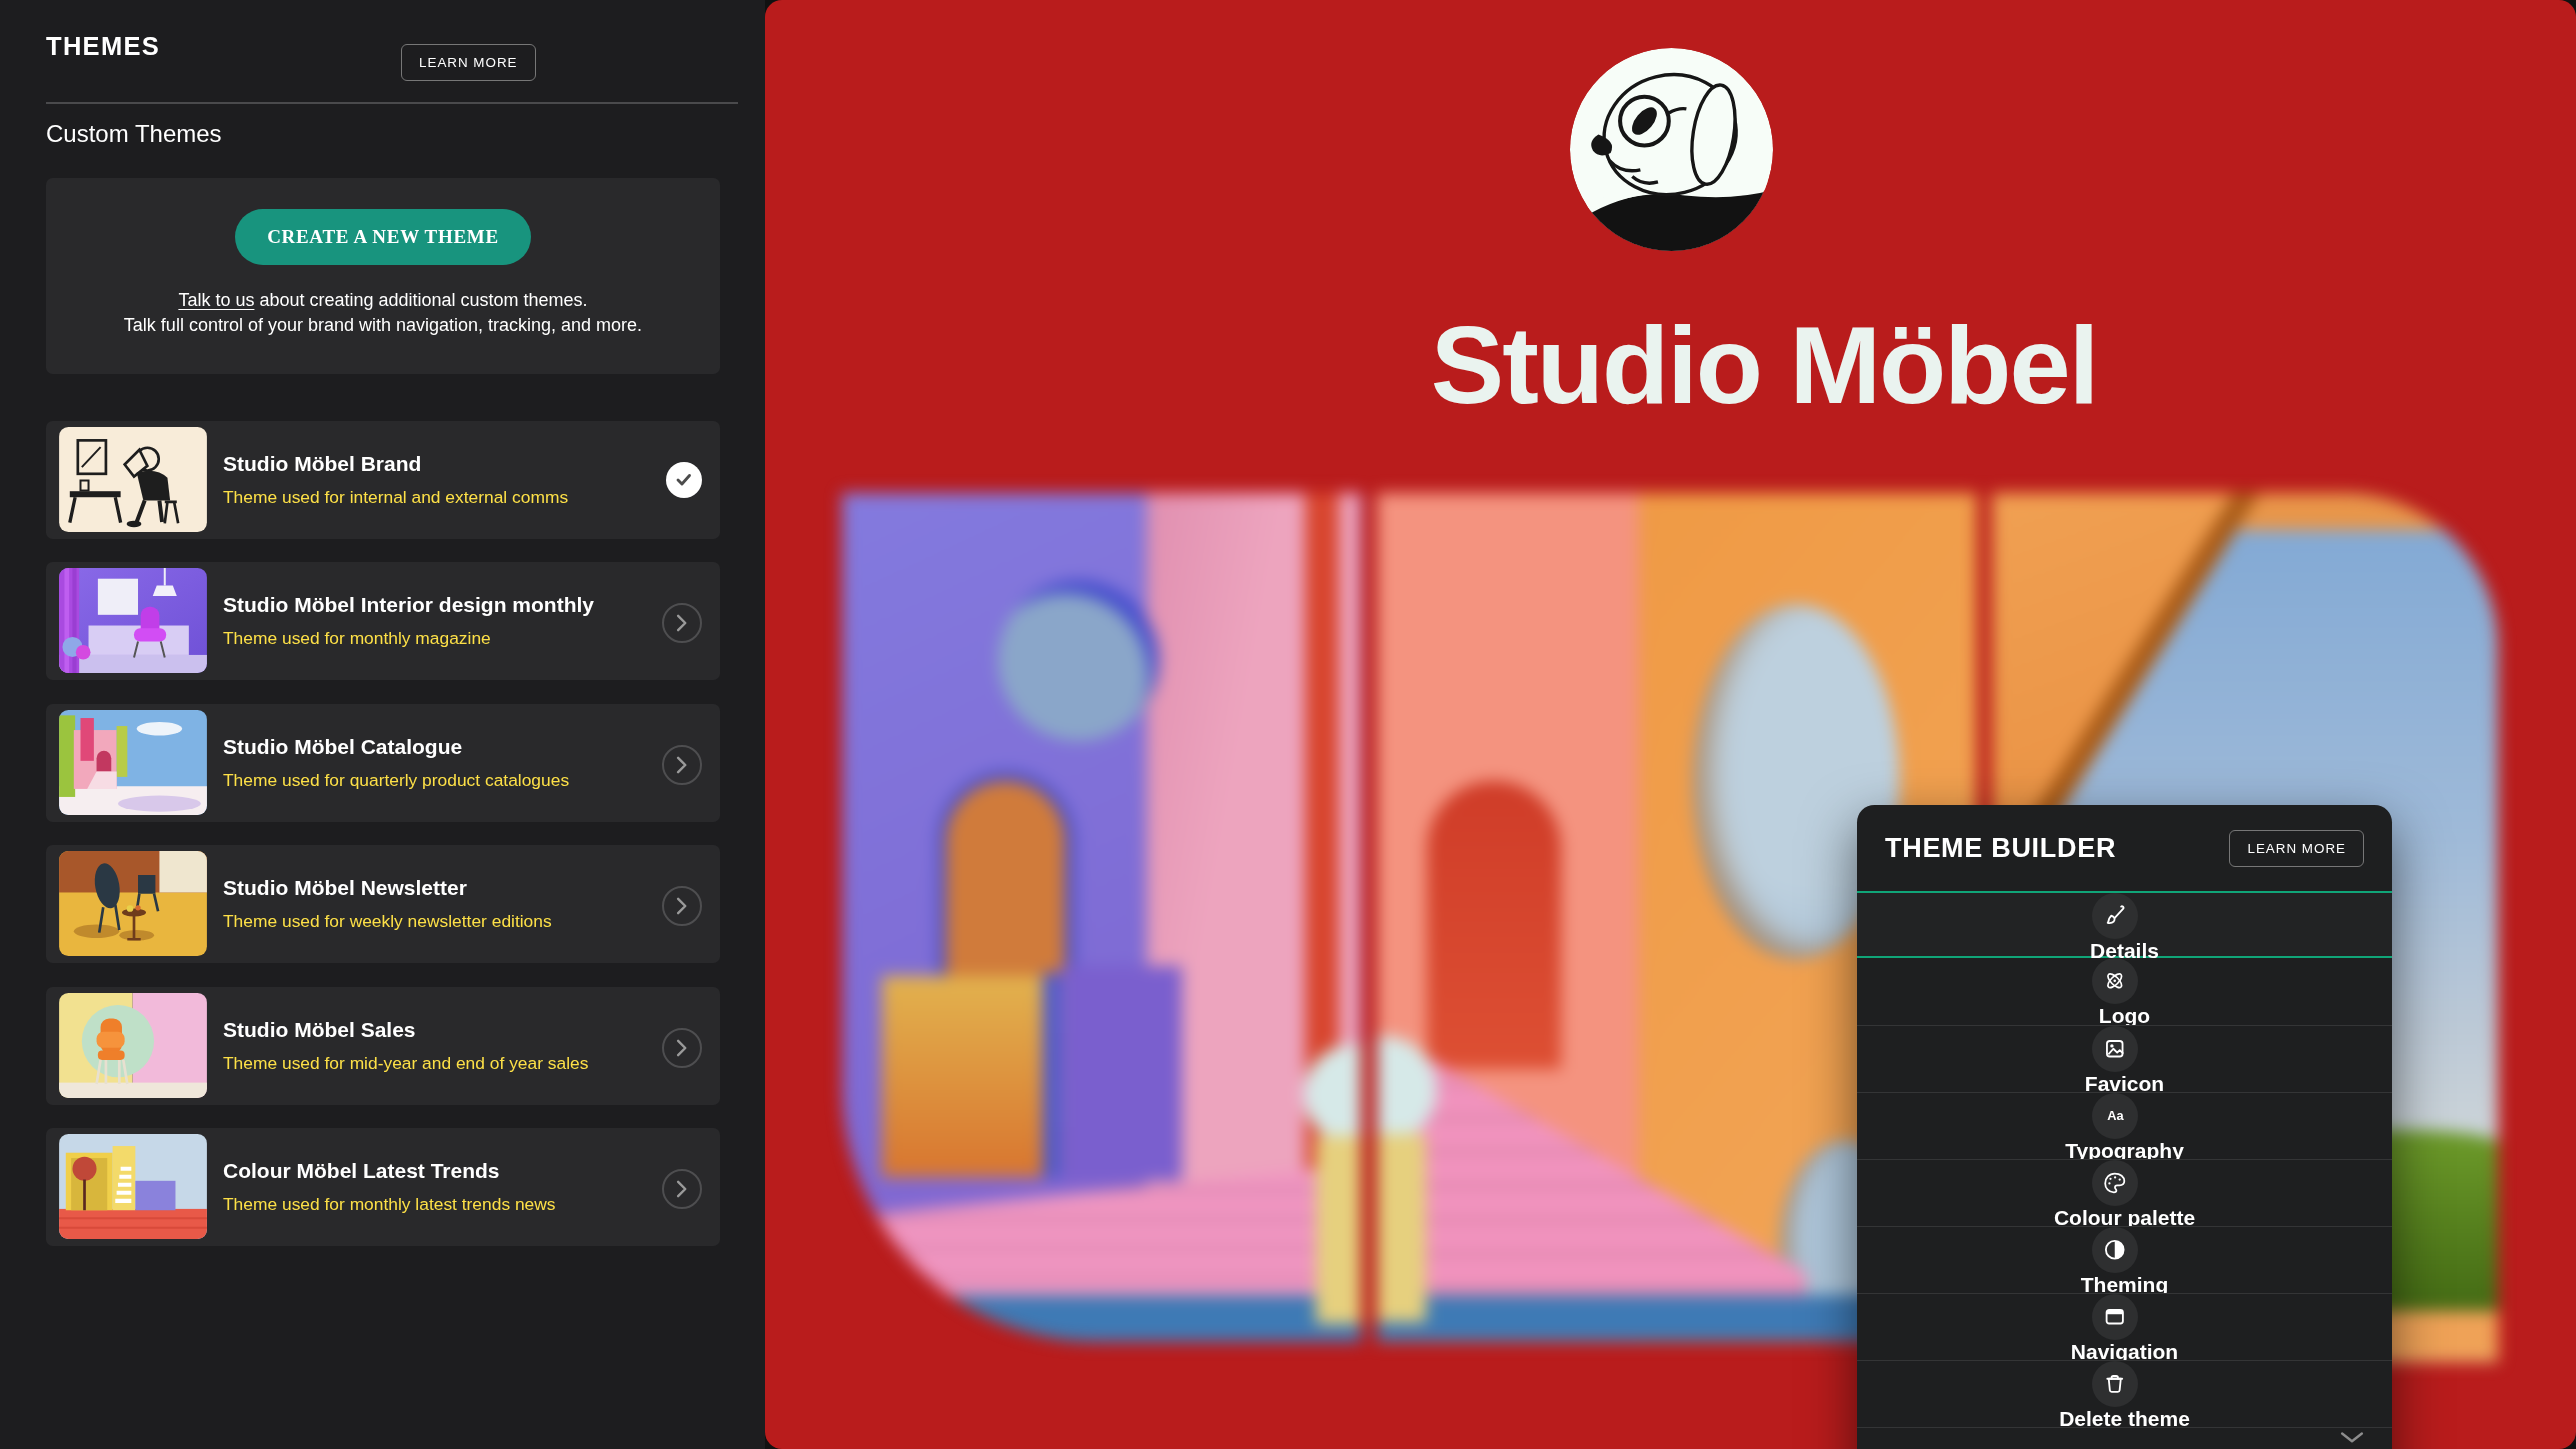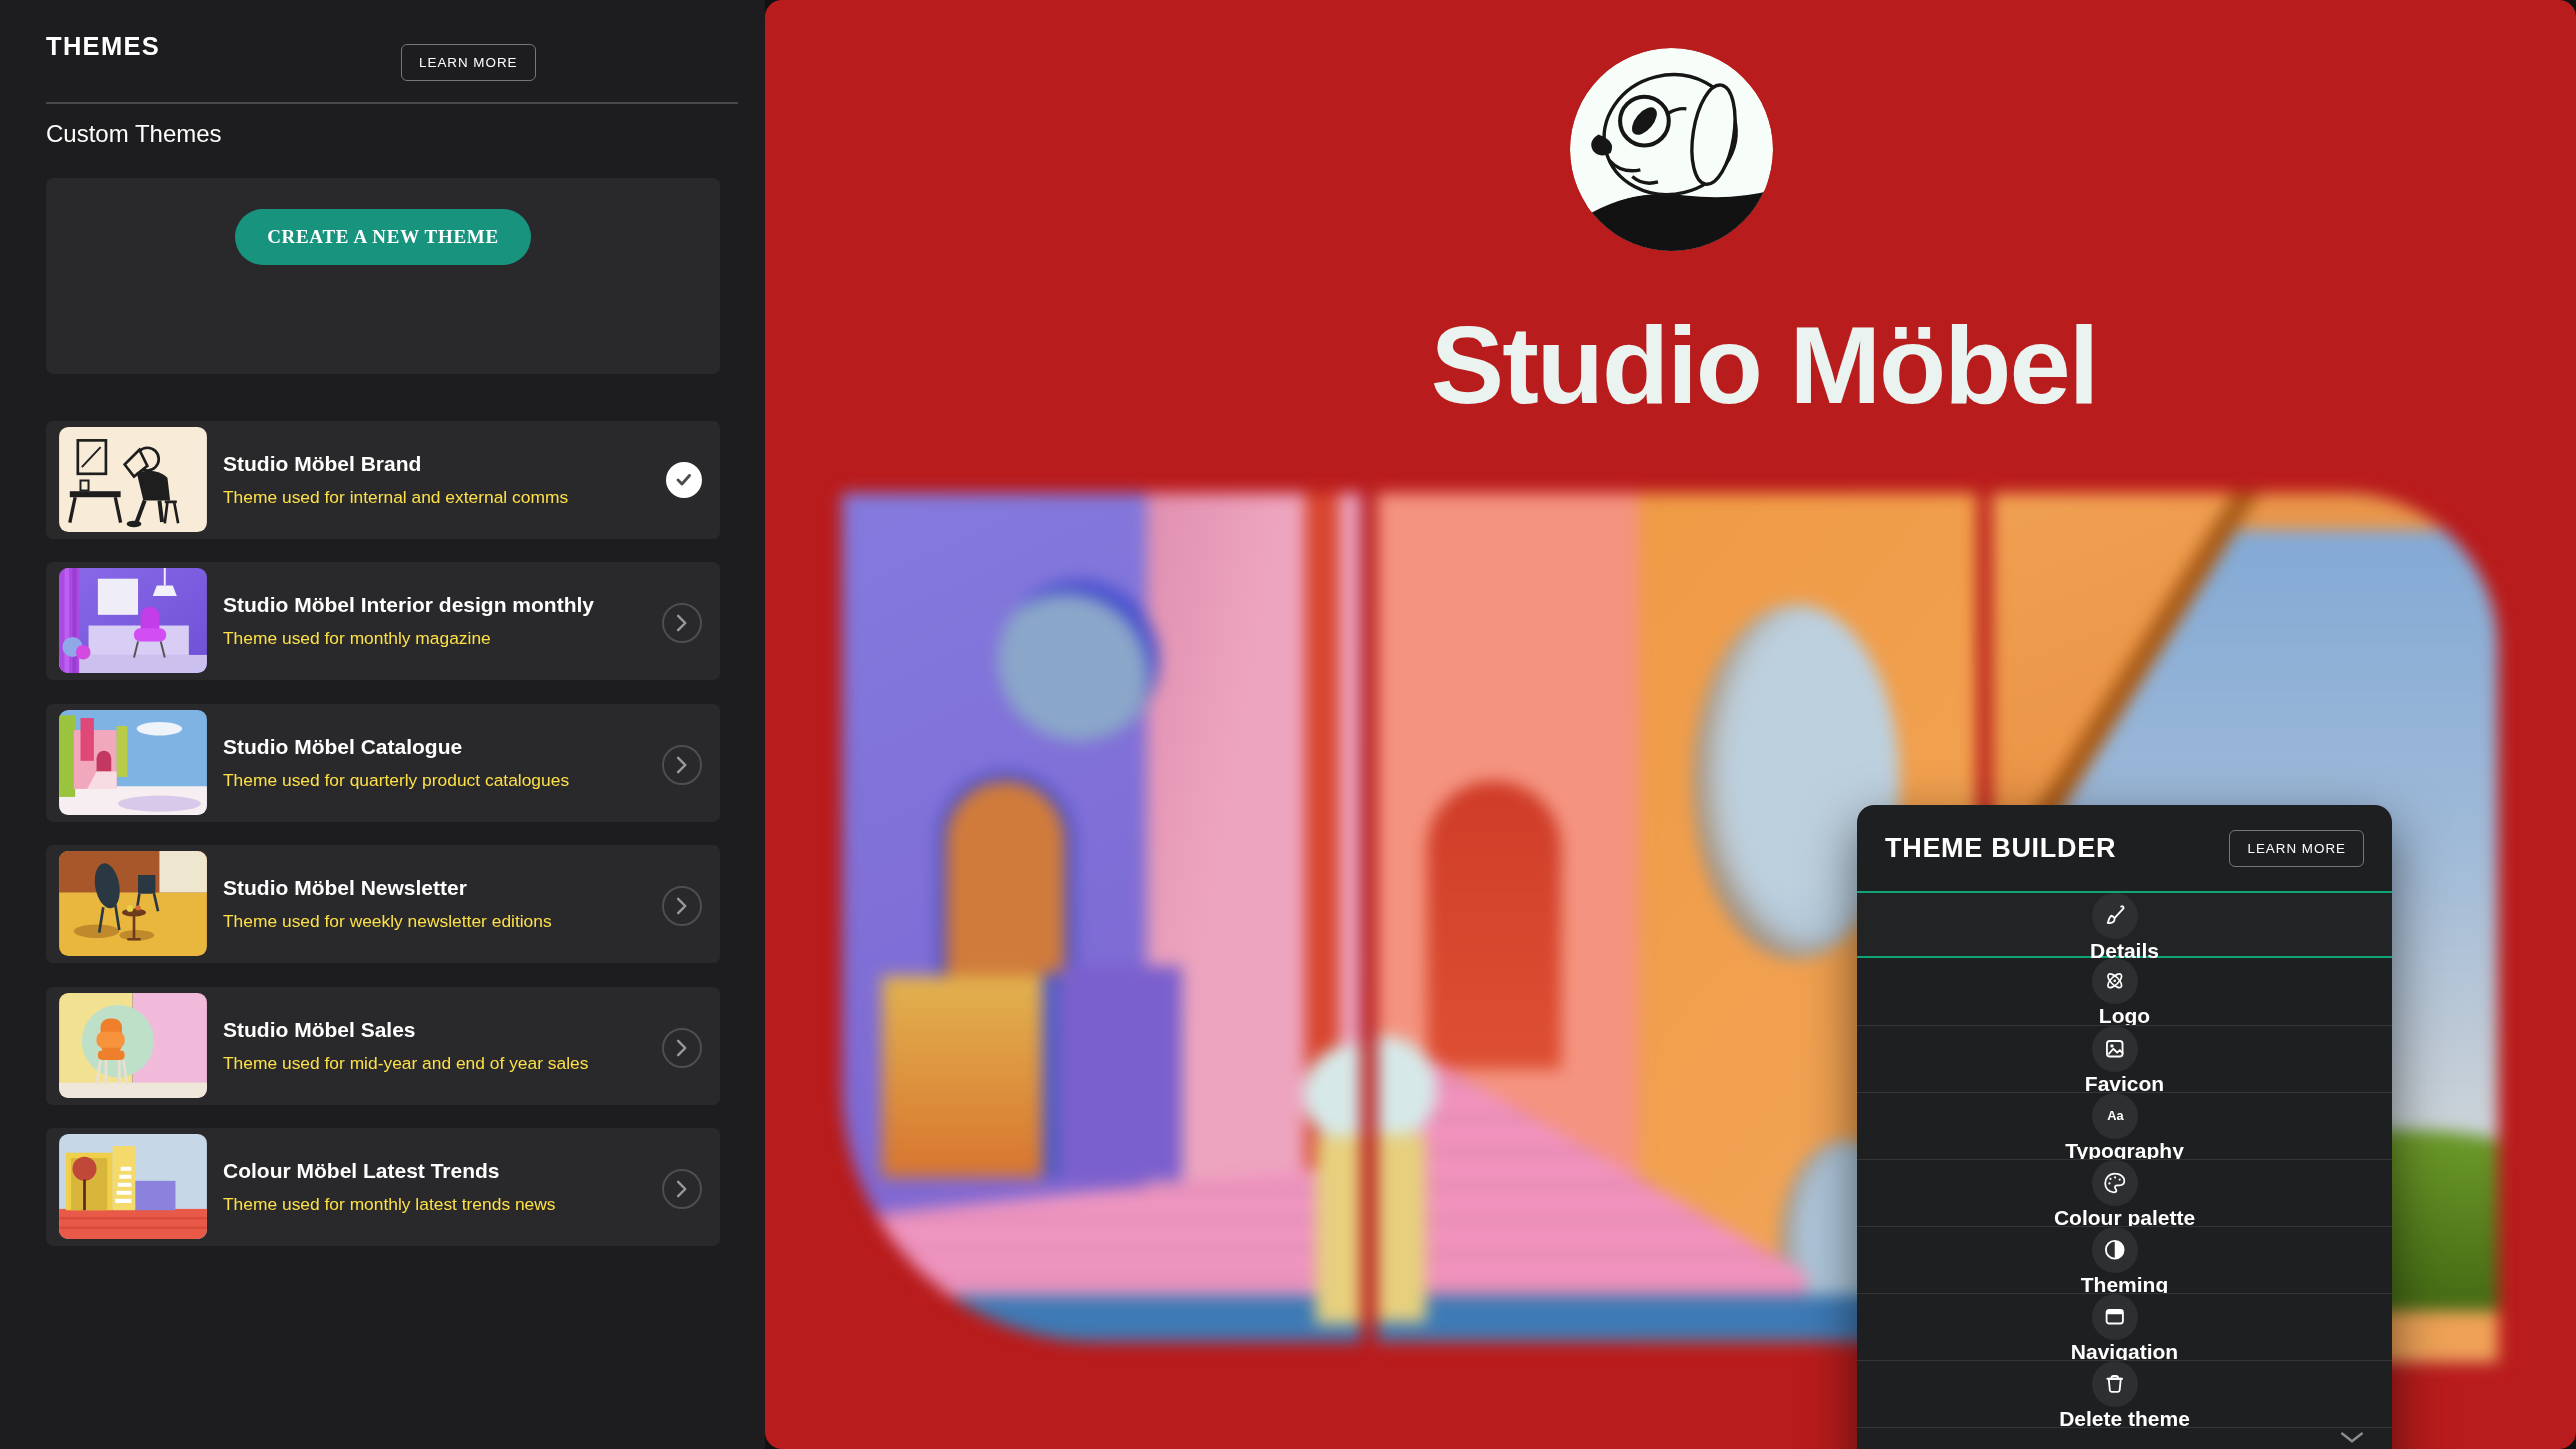--- a/index.html
+++ b/index.html
@@ -300,20 +300,22 @@
   </section>
 
   <aside class="sidebar">
     <div class="sb-title">THEMES</div>
     <button class="ghost-btn sb-learn">LEARN MORE</button>
     <div class="sb-divider"></div>
     <div class="sb-section">Custom Themes</div>
 
     <div class="create-card">
       <button class="create-btn">CREATE A NEW THEME</button>
+      <p class="create-p"><a>Talk to us</a><span> about creating additional custom themes.</span><br>
+         <span>Talk full control of your brand with navigation, tracking, and more.</span></p>
     </div>
 
     <div id="theme-list">
         <article class="t-card" style="top: 421px;">
           <div class="t-thumb">
             <svg viewBox="0 0 221 157">
               <rect width="221" height="157" fill="#f8ecd9"></rect>
               <rect x="28" y="20" width="42" height="50" fill="none" stroke="#1e1e1e" stroke-width="4"></rect>
               <path d="M34 60l28-30" stroke="#1e1e1e" stroke-width="3"></path>
               <rect x="16" y="96" width="76" height="9" fill="#1e1e1e"></rect>

